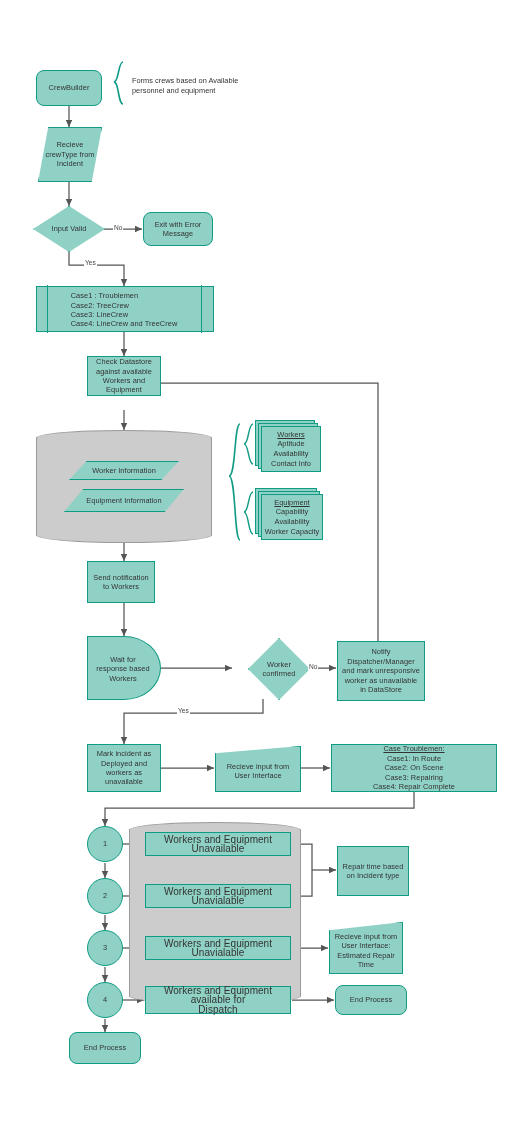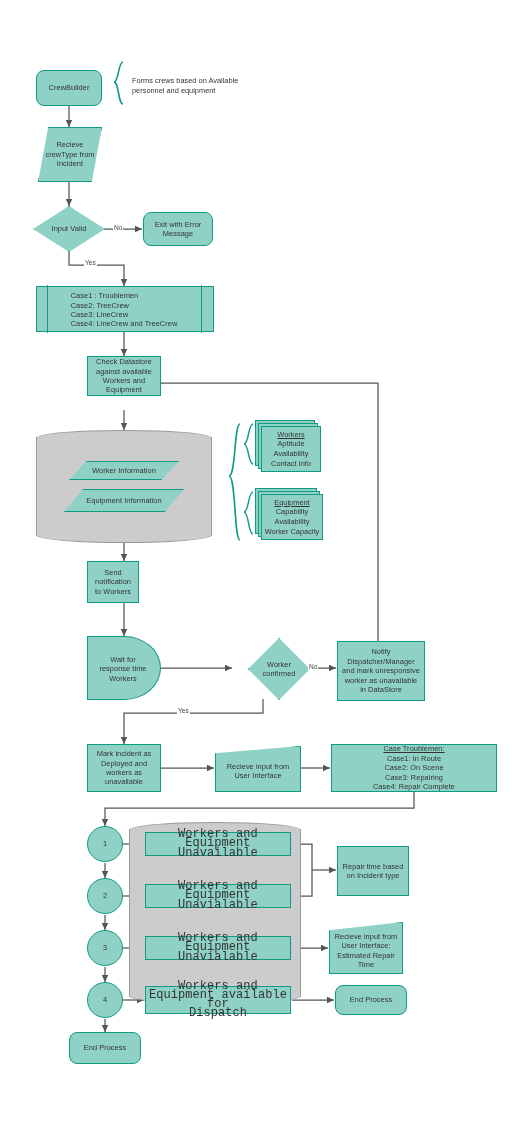--- a/index.html
+++ b/index.html
@@ -43,21 +43,21 @@
   .stack .s{position:absolute;background:#8fd1c5;border:1.6px solid #0f9b84;
             box-sizing:border-box;}
   .stack .c{position:absolute;z-index:5;display:flex;align-items:center;
             justify-content:center;text-align:center;color:#333333;
             font-size:7.4px;line-height:9.6px;}
   .ul{text-decoration:underline;}
   .lbl{position:absolute;font-size:6.6px;color:#444444;background:#ffffff;
        padding:0 1px;z-index:8;}
   .note{position:absolute;font-size:7.4px;line-height:10px;color:#333333;}
   .ml{white-space:pre-line;}
-  .lsmall{font-size:12px;line-height:9.2px;font-family:Liberation Mono, monospace;}
+  .lsmall{font-size:10px;line-height:9.2px;}
 </style>
 </head>
 <body>
 
 <div id="stage">
 
   <svg class="layer" viewBox="0 0 528 1125">
     <defs>
       <marker id="ah" markerWidth="7" markerHeight="7" refX="5.6" refY="2.6" orient="auto" markerUnits="strokeWidth">
         <path d="M0,0 L5.6,2.6 L0,5.2 z" fill="#555555"></path>
@@ -202,29 +202,29 @@
     <span class="s" style="left:3px;top:3px;width:62px;height:46px;"></span>
     <span class="s" style="left:6px;top:6px;width:62px;height:46px;"></span>
     <span class="c" style="left:7px;top:8px;width:60px;height:42px;flex-direction:column;">
       <span class="ul">Equipment</span>
       <span class="ml">Capability
 Availability
 Worker Capacity</span>
     </span>
   </div>
 
-  <div class="node fill proc" style="left:87px;top:561px;width:52px;height:42px;">
+  <div class="node fill proc" style="left:87px;top:561px;width:68px;height:42px;">
     <span class="txt ml">Send notification
 to Workers</span>
   </div>
 
   <div class="delay" style="left:87px;top:636px;width:74px;height:64px;">
     <div class="node" style="left:0;top:0;width:70px;height:64px;border:none;background:transparent;">
       <span class="txt ml">Wait for
-response time
+response based
 Workers</span>
     </div>
   </div>
 
   <div class="node dia" style="left:248px;top:638px;width:62px;height:62px;">
     <span class="sk"></span>
     <span class="txt ml">Worker
 confirmed</span>
   </div>
   <div class="lbl" style="left:308px;top:663px;">No</div>

